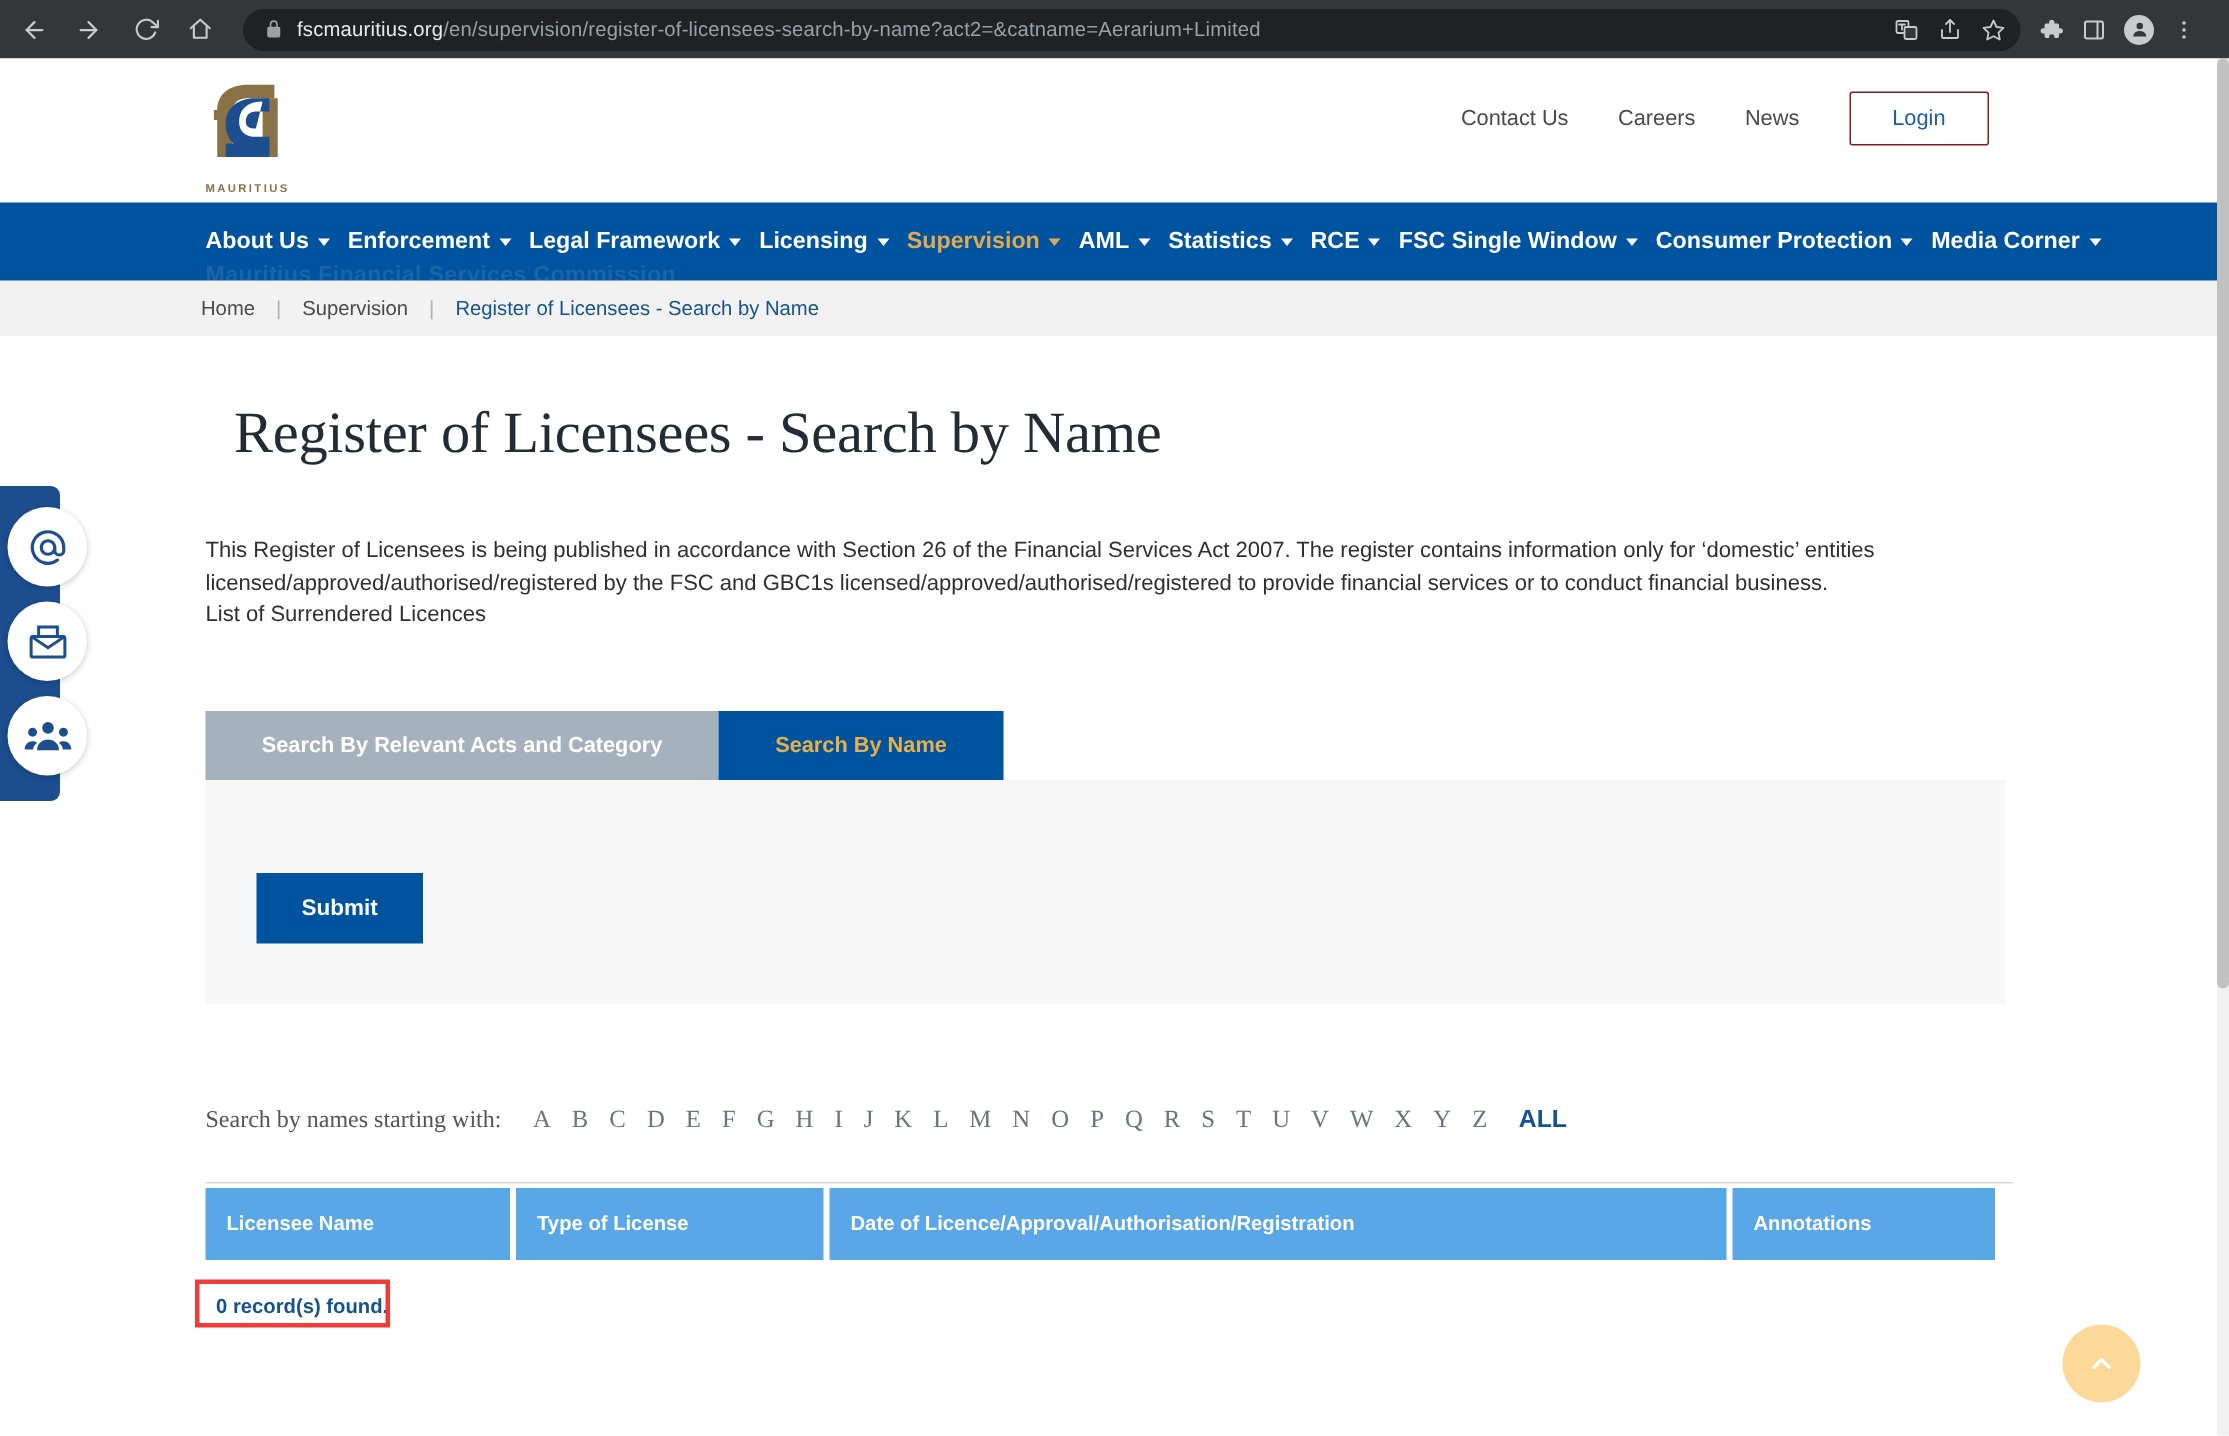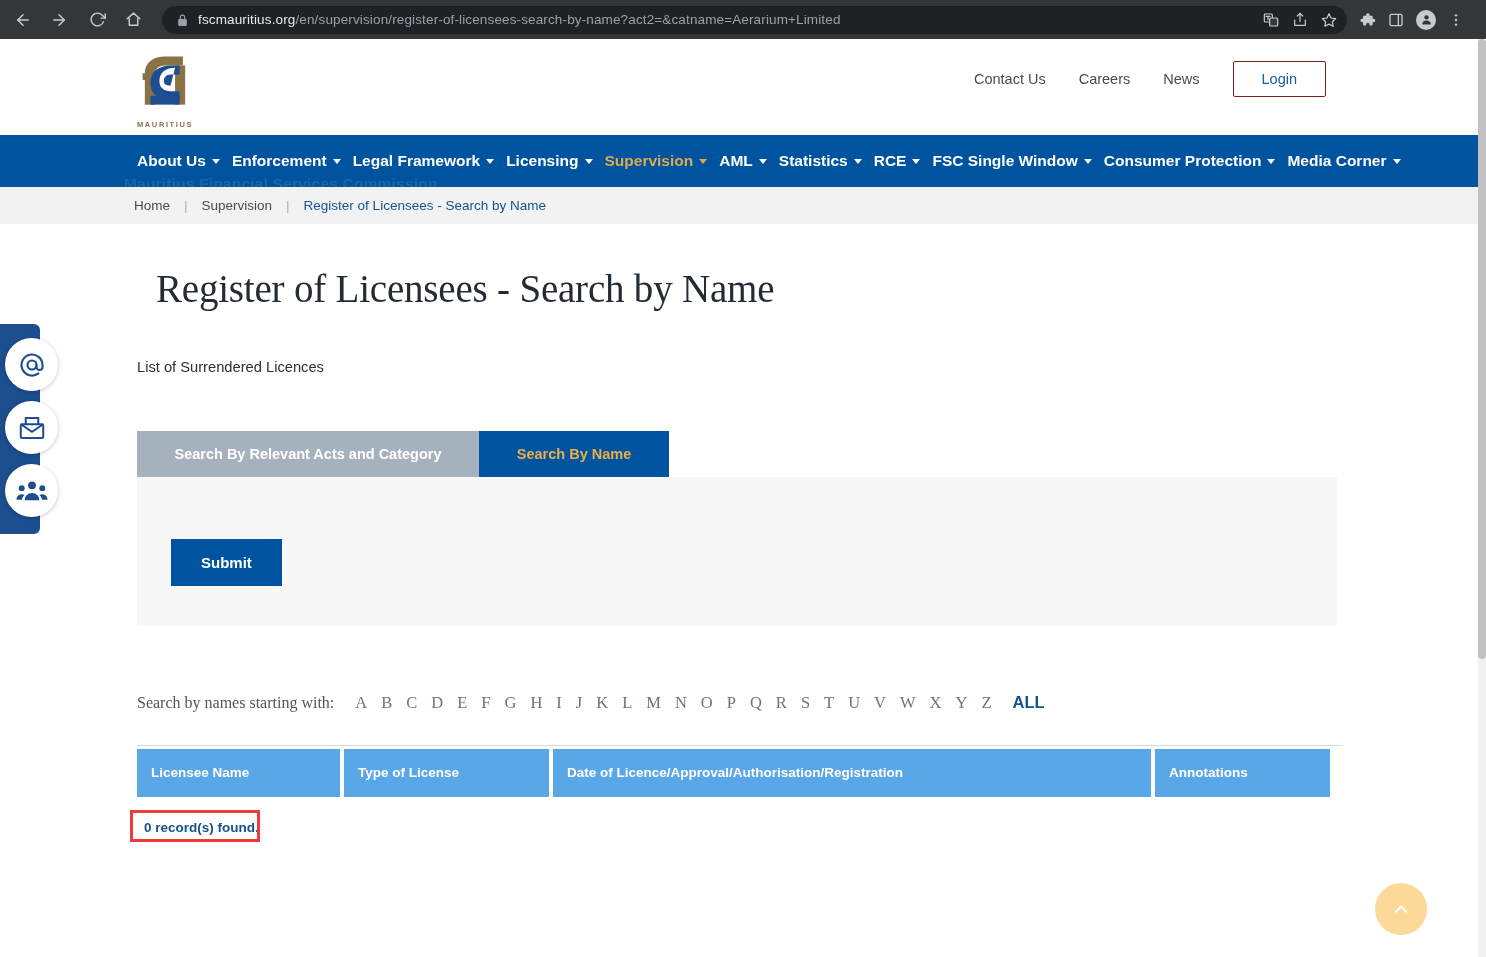--- a/index.html
+++ b/index.html
@@ -135,21 +135,21 @@
   .caret {
     display: inline-block;
     margin-left: 6px;
     width: 0; height: 0;
     border-left: 4.5px solid transparent;
     border-right: 4.5px solid transparent;
     border-top: 5px solid #ffffff;
   }
   .nav-item.active .caret { border-top-color: #e0a94f; }
   .nav-ghost {
-    position: absolute; left: 124px; bottom: -6px;
+    position: absolute; left: 137px; bottom: -6px;
     font-size: 15.5px; font-weight: 600;
     color: rgba(255,255,255,0.10);
     white-space: nowrap;
     letter-spacing: 0.2px;
   }
 
   
   .breadcrumb {
     height: 37px;
     background: #f2f2f2;
@@ -503,20 +503,22 @@
     <span class="bc-sep">|</span>
     <span class="bc-link">Supervision</span>
     <span class="bc-sep">|</span>
     <span class="bc-current">Register of Licensees - Search by Name</span>
   </div>
 
   <div class="content">
     <h1 class="page-title">Register of Licensees - Search by Name</h1>
 
     <div class="intro">
+      <div>This Register of Licensees is being published in accordance with Section 26 of the Financial Services Act 2007. The register contains information only for ‘domestic’ entities</div>
+      <div>licensed/approved/authorised/registered by the FSC and GBC1s licensed/approved/authorised/registered to provide financial services or to conduct financial business.</div>
       <div>List of Surrendered Licences</div>
     </div>
 
     
     <div class="tabs">
       <div class="tab inactive">Search By Relevant Acts and Category</div>
       <div class="tab active">Search By Name</div>
     </div>
 
     

